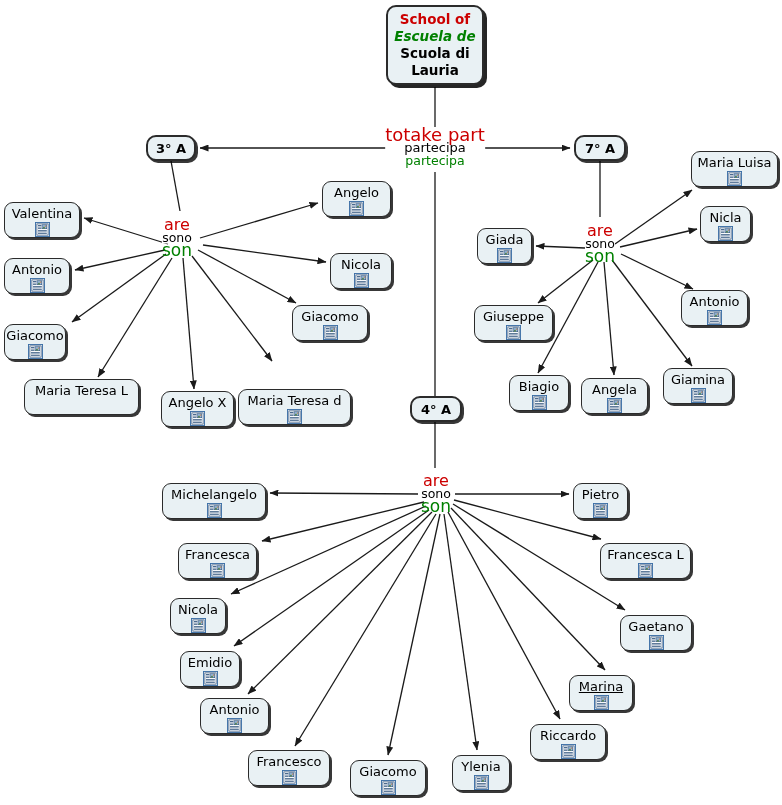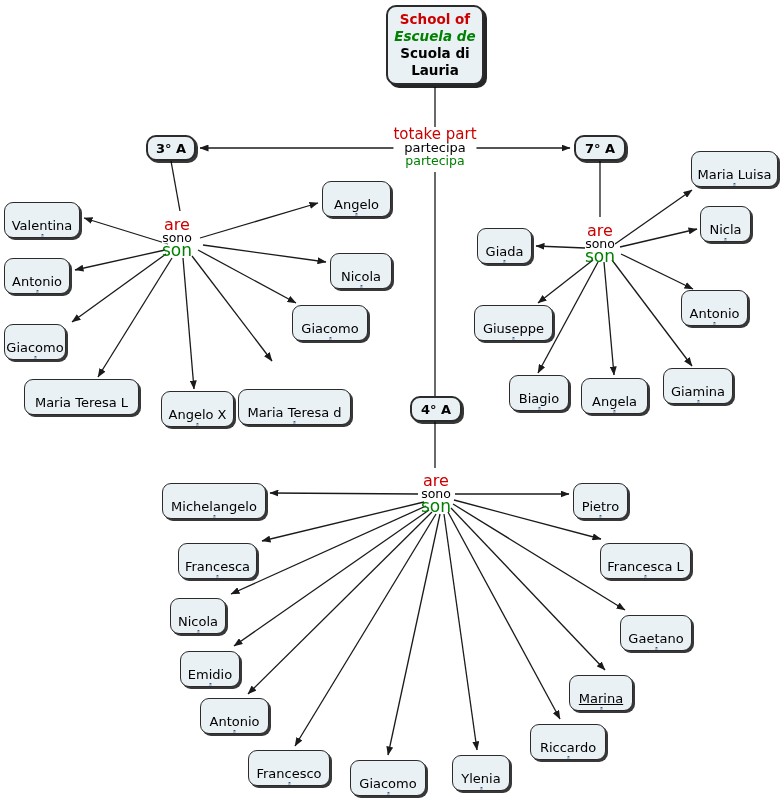--- a/index.html
+++ b/index.html
@@ -28,21 +28,21 @@
     position: absolute;
     box-sizing: border-box;
     background: #e9f1f4;
     border: 1px solid #2b2b2b;
     border-radius: 9px;
     box-shadow: 2px 2px 0 rgba(0,0,0,0.78);
     display: flex;
     flex-direction: column;
     align-items: center;
     justify-content: flex-start;
-    padding-top: 15px;
+    padding-top: 3px;
     z-index: 5;
   }
   .node .label {
     font-size: 13px;
     color: #000000;
     line-height: 15px;
     white-space: nowrap;
     text-align: center;
   }
   .node.cls {
@@ -80,21 +80,21 @@
     z-index: 6;
     text-align: center;
     line-height: 13px;
     white-space: nowrap;
     pointer-events: none;
   }
   .hub .l1 { font-size: 16px; color: #cc0000; display: block; }
   .hub .l2 { font-size: 12.5px; color: #000000; display: block; background: #ffffff; }
   .hub .l3 { font-size: 17px; color: #008000; display: block; }
 
-  .hub.center .l1 { font-size: 15px; }
+  .hub.center .l1 { font-size: 18px; }
   .hub.center .l2 { font-size: 13px; }
   .hub.center .l3 { font-size: 12.5px; }
 </style>
 </head>
 <body>
 
 <div id="canvas">
 
   <svg id="edges" viewBox="0 0 782 805">
     <defs>

